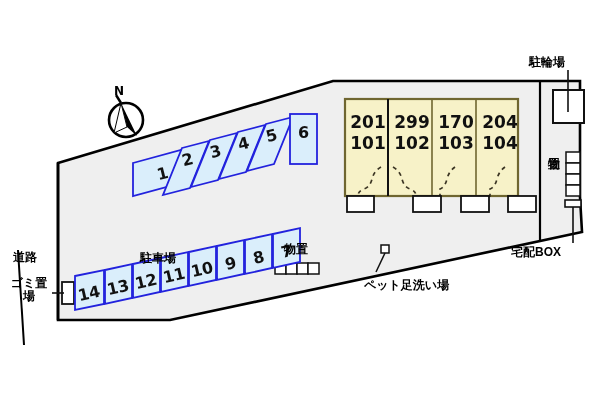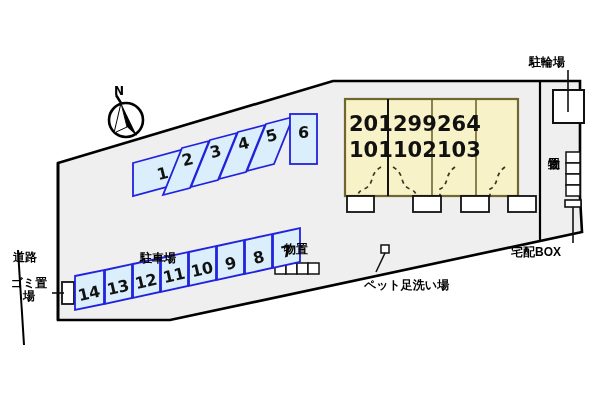--- a/index.html
+++ b/index.html
@@ -37,21 +37,21 @@
     letter-spacing: 0px;
   }
   .lbl-vert {
     writing-mode: vertical-rl;
     text-orientation: upright;
     line-height: 1.0;
   }
   .unitnum {
     position: absolute;
     font-family: "DejaVu Sans", "Liberation Sans", sans-serif;
-    font-size: 21px;
+    font-size: 17px;
     font-weight: bold;
     color: #111111;
     text-align: center;
     line-height: 1.22;
     white-space: nowrap;
   }
   .stallnum {
     position: absolute;
     font-family: "DejaVu Sans", "Liberation Sans", sans-serif;
     font-size: 16px;
@@ -156,22 +156,26 @@
 
   <div class="unitnum" style="left:349px; top:112px; width:38px;">
     <div>201</div>
     <div>101</div>
   </div>
   <div class="unitnum" style="left:393px; top:112px; width:38px;">
     <div>299</div>
     <div>102</div>
   </div>
   <div class="unitnum" style="left:437px; top:112px; width:38px;">
-    <div>264</div>
+    <div>170</div>
     <div>103</div>
+  </div>
+  <div class="unitnum" style="left:481px; top:112px; width:38px;">
+    <div>204</div>
+    <div>104</div>
   </div>
 
   <span class="stallnum" style="left:157px; top:164px; transform:rotate(-14deg);">1</span>
   <span class="stallnum" style="left:182px; top:150px; transform:rotate(-14deg);">2</span>
   <span class="stallnum" style="left:210px; top:142px; transform:rotate(-14deg);">3</span>
   <span class="stallnum" style="left:238px; top:134px; transform:rotate(-14deg);">4</span>
   <span class="stallnum" style="left:266px; top:126px; transform:rotate(-14deg);">5</span>
 
   <span class="stallnum" style="left:298px; top:123px;">6</span>
 

